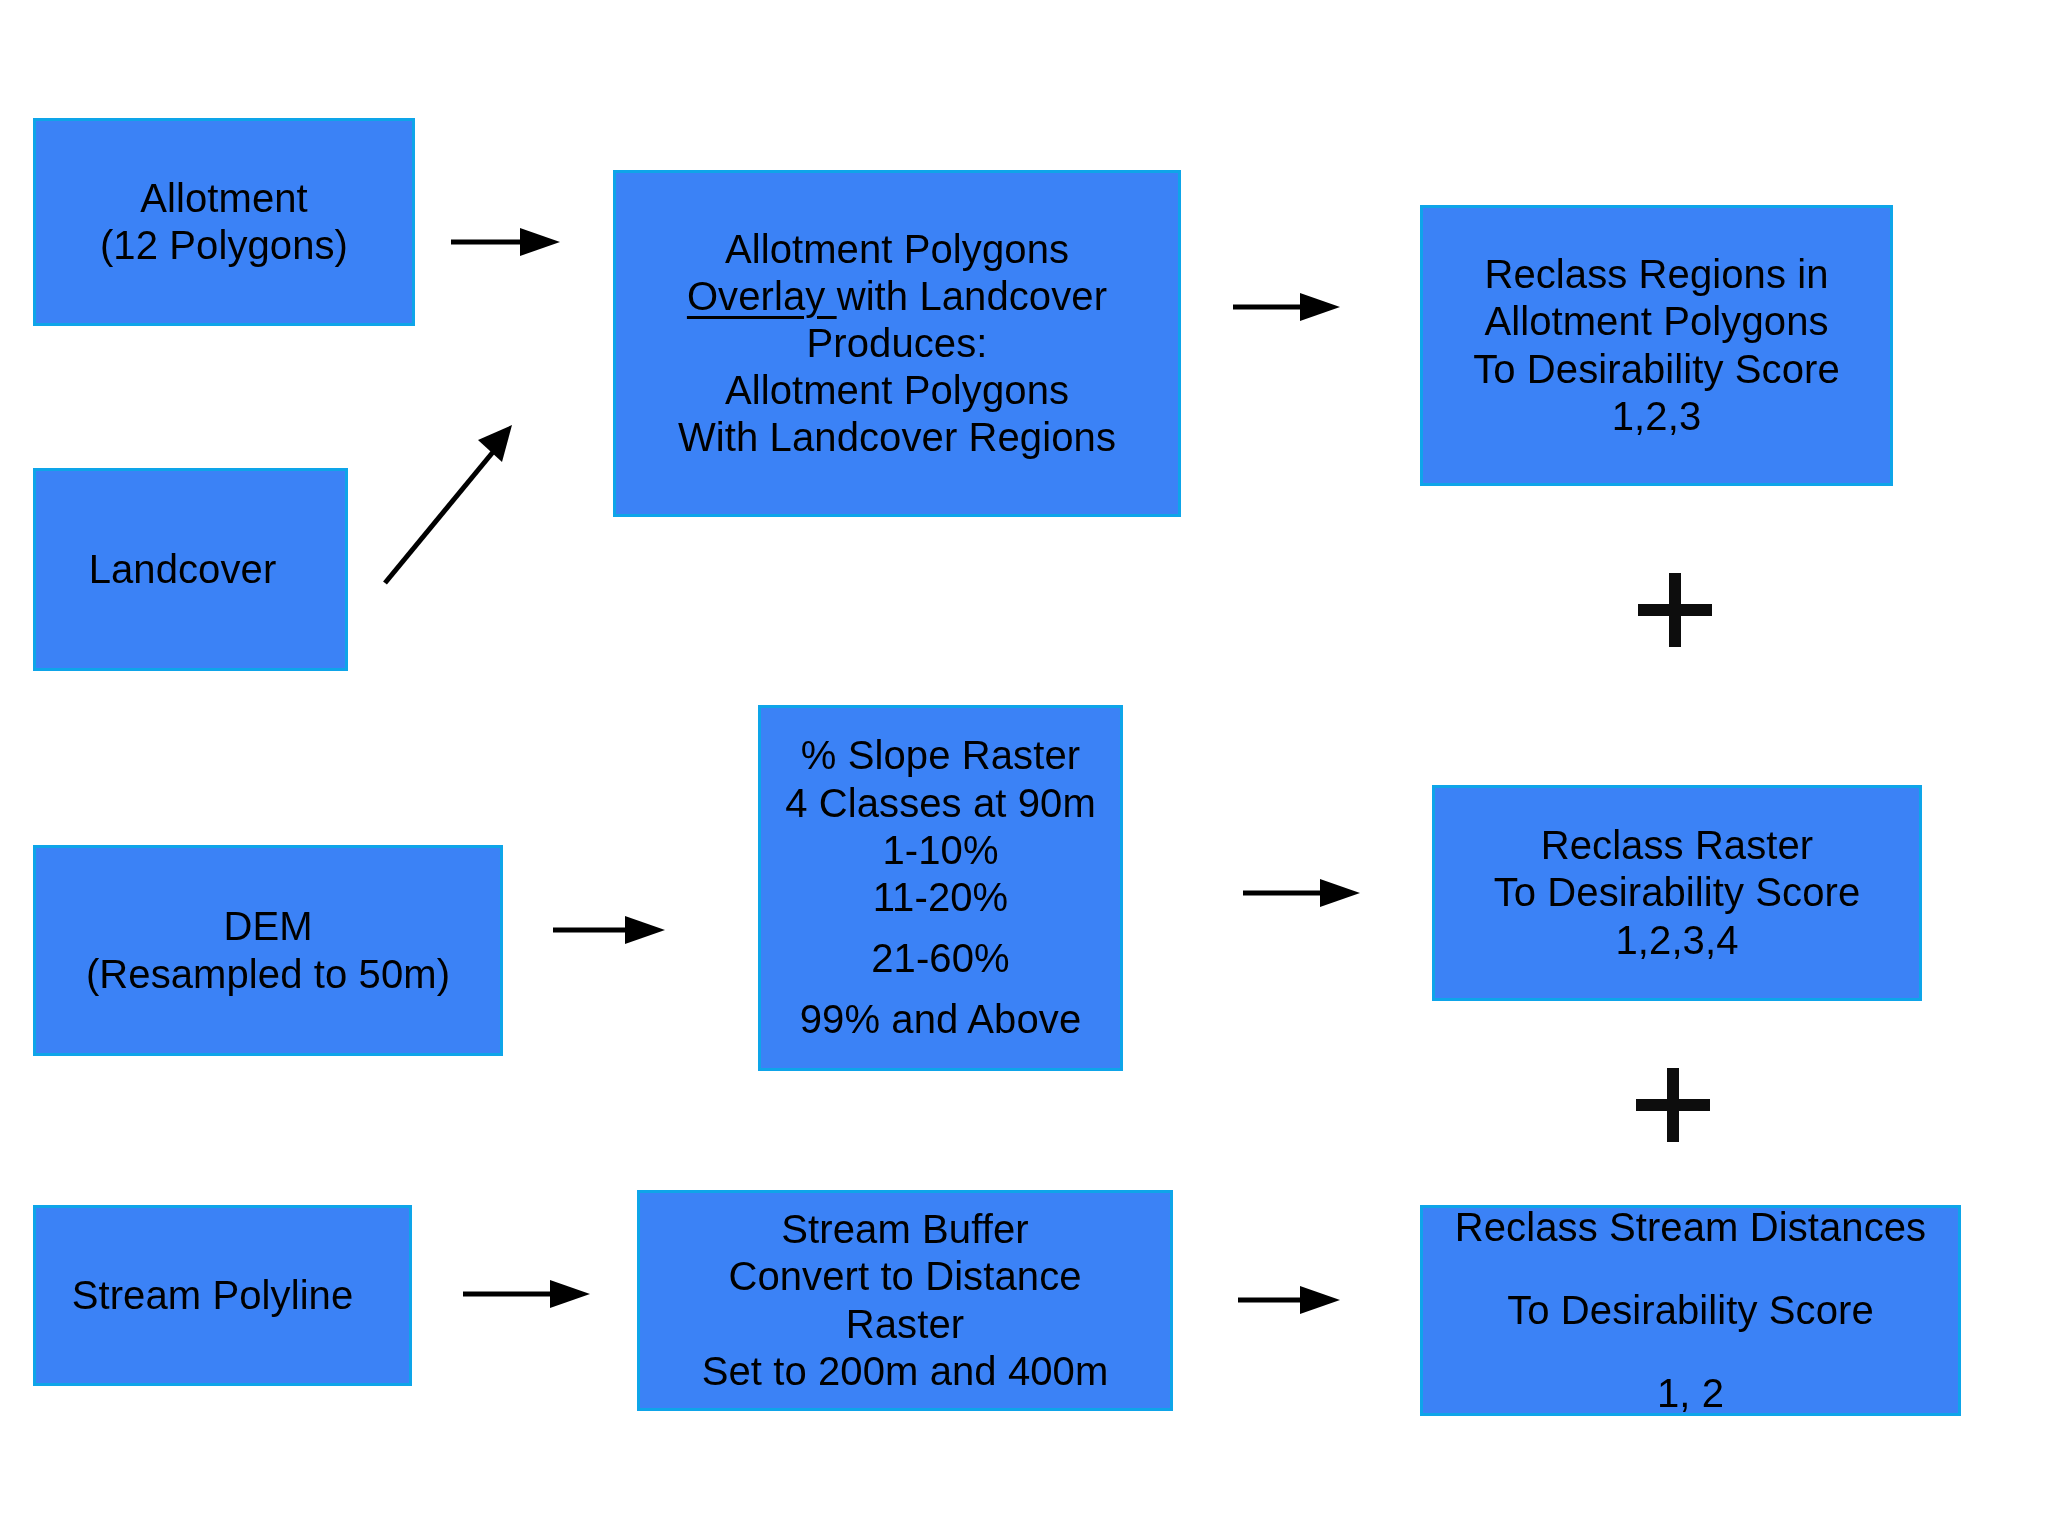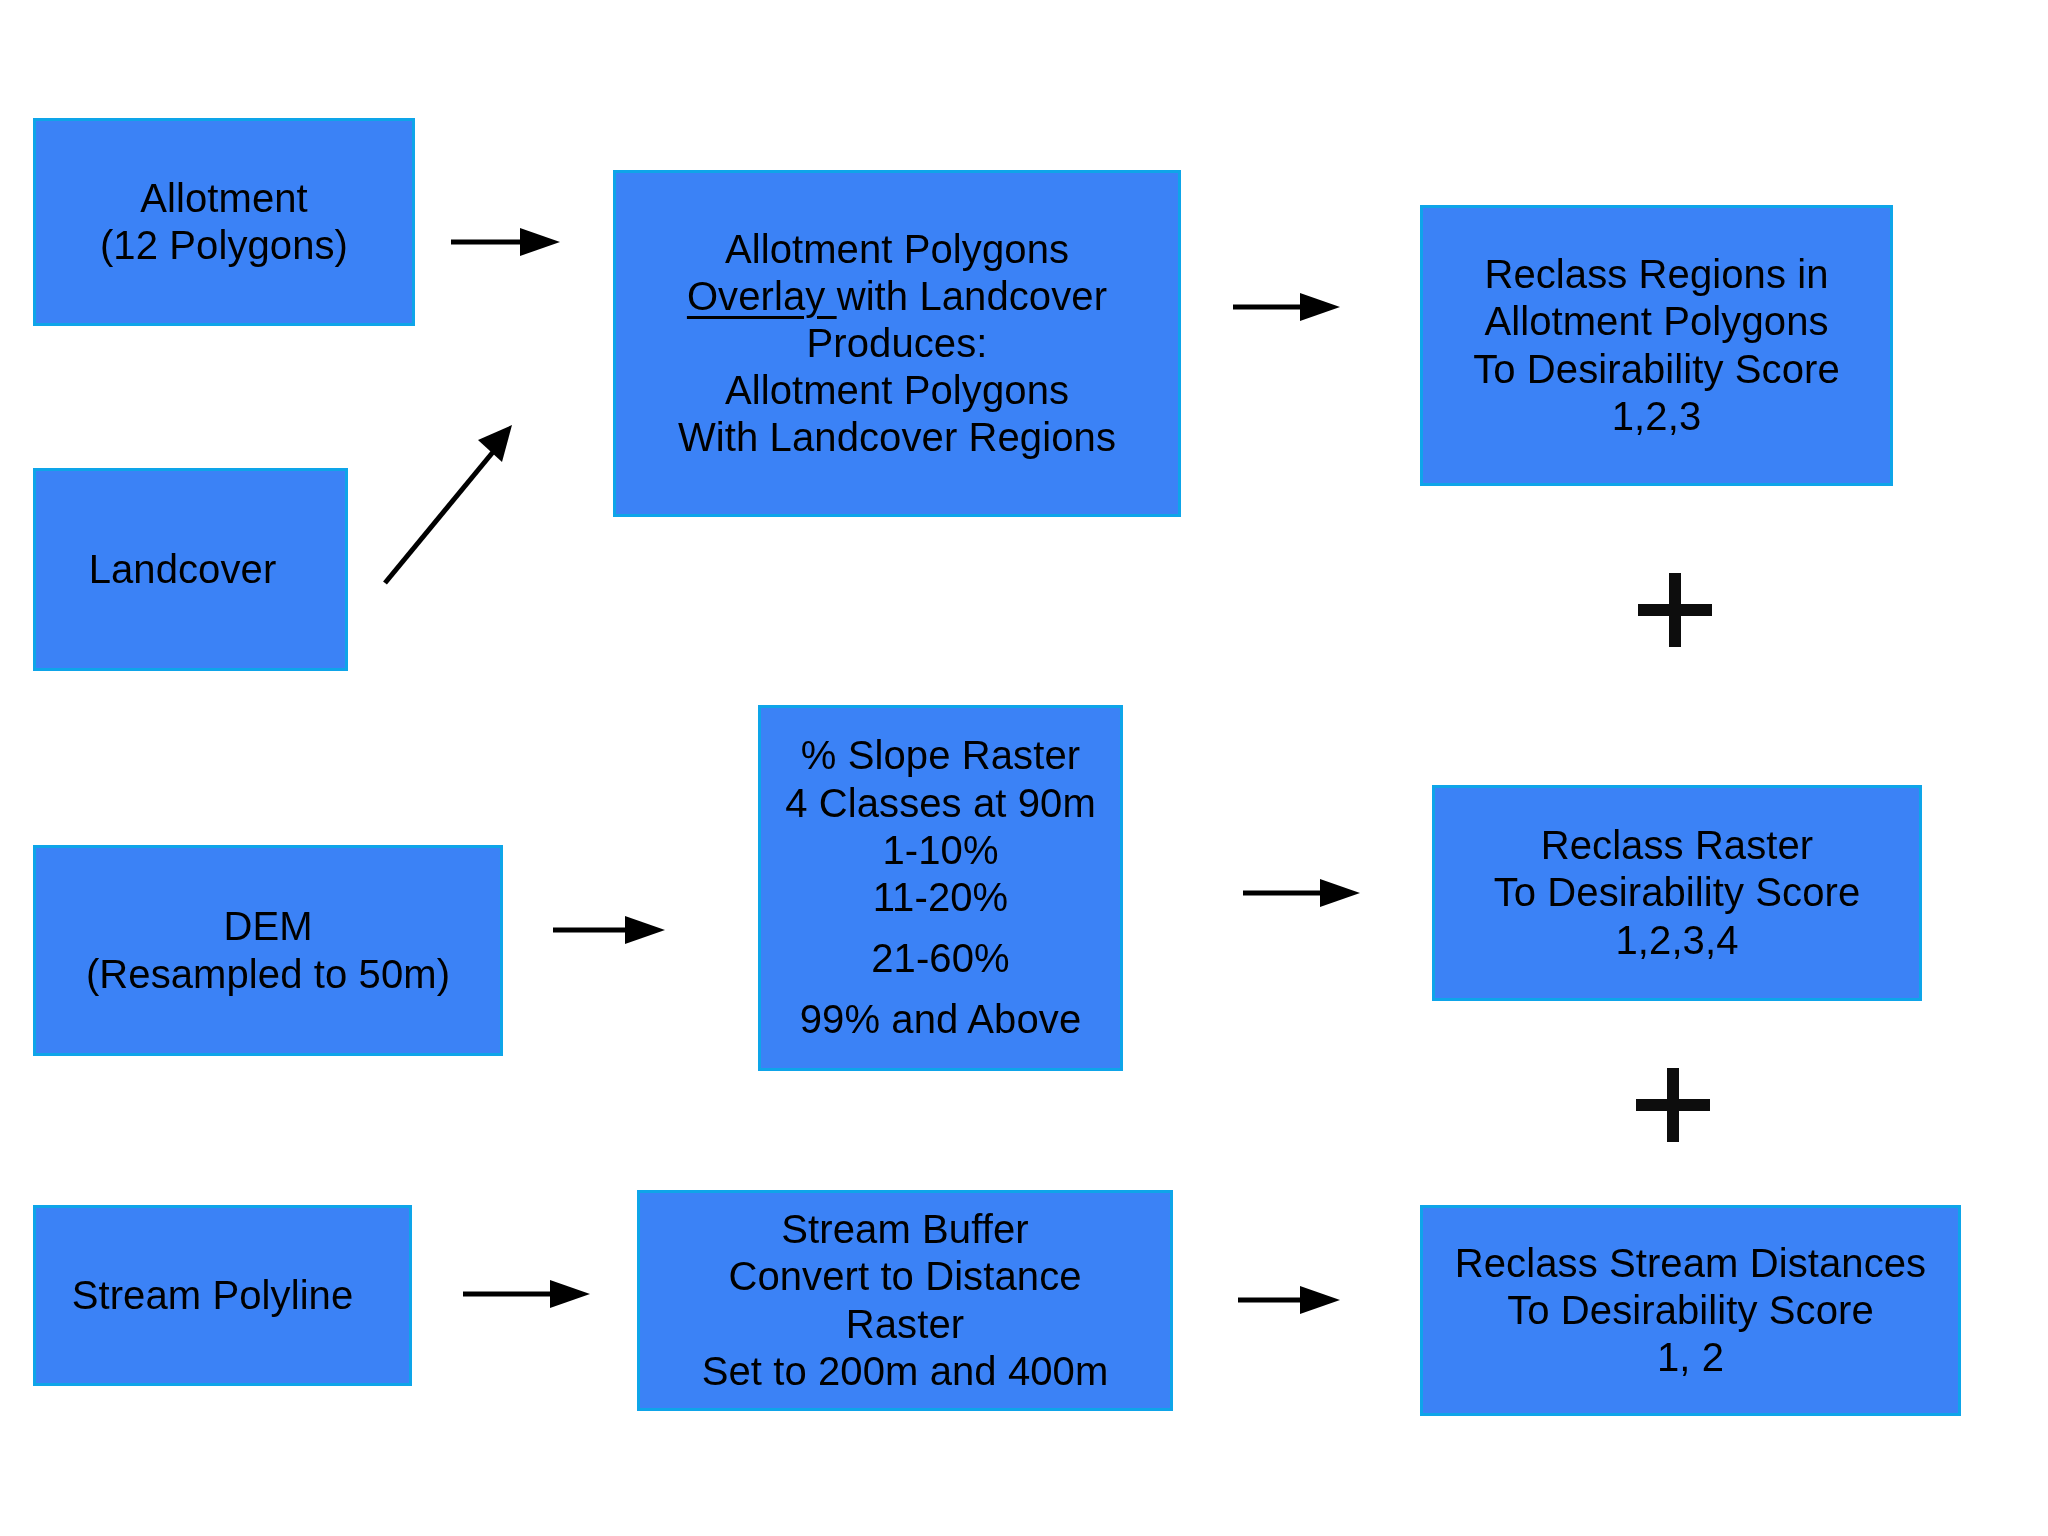--- a/index.html
+++ b/index.html
@@ -46,21 +46,21 @@
   
   #node-allotment      { left:33px;   top:118px;  width:382px; height:208px; }
   #node-landcover      { left:33px;   top:468px;  width:315px; height:203px; }
   #node-overlay        { left:613px;  top:170px;  width:568px; height:347px; }
   #node-reclass-regions{ left:1420px; top:205px;  width:473px; height:281px; }
   #node-slope          { left:758px;  top:705px;  width:365px; height:366px; }
   #node-dem            { left:33px;   top:845px;  width:470px; height:211px; }
   #node-reclass-raster { left:1432px; top:785px;  width:490px; height:216px; }
   #node-stream-polyline{ left:33px;   top:1205px; width:379px; height:181px; }
   #node-stream-buffer  { left:637px;  top:1190px; width:536px; height:221px; }
-  #node-reclass-stream { left:1420px; top:1205px; width:541px; height:211px; }
+  #node-reclass-stream { left:1420px; top:1205px; width:541px; height:211px;gap:36px; }
 
   
   #node-landcover      { justify-content:center; }
   #node-landcover .ln  { transform: translateX(-8px); }
   #node-stream-polyline .ln { transform: translateX(-10px); }
 
   
   #node-slope .ln.gap  { margin-top: 14px; }
 
   

